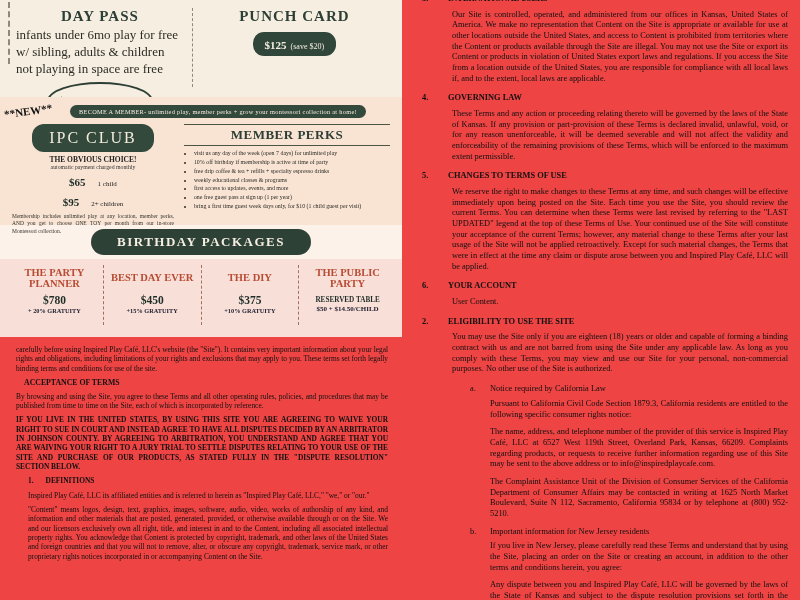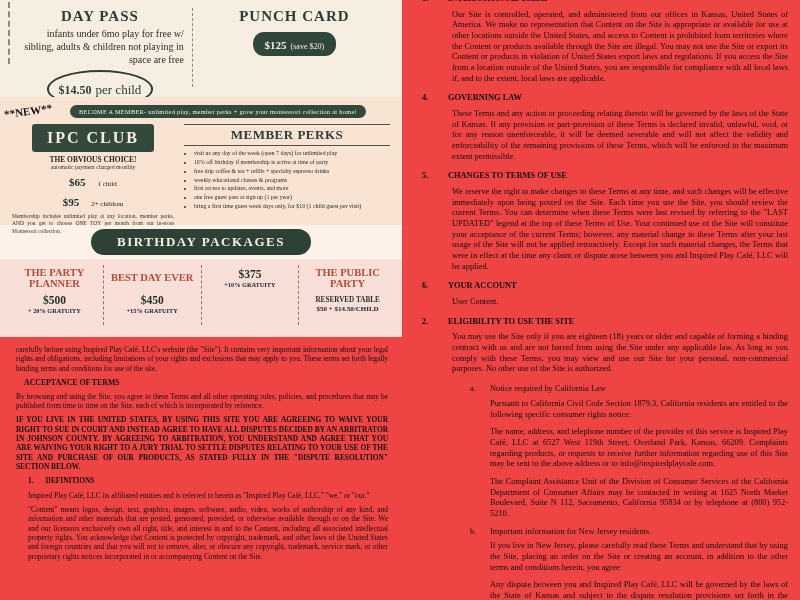--- a/index.html
+++ b/index.html
@@ -21,21 +21,21 @@
     content:""; position:absolute; left:8px; top:2px; height:62px;
     border-left:2px dashed #8f8a78;
   }
   .daypass { width:46%; padding-right:6px; text-align:center; }
   .punch { width:50%; padding-left:10px; text-align:center; }
   .vdash { border-left:1px dashed #8f8a78; margin:0 2px; }
   .fly-title {
     font-weight:bold; font-size:15px; letter-spacing:1px; color:#2c3e35;
     margin-bottom:2px;
   }
-  .fly-desc { font-size:10px; line-height:1.3; text-align:right; color:#2b2b25; }
+  .fly-desc { font-size:13px; line-height:1.3; text-align:left; color:#2b2b25; }
   .punch .fly-desc b { font-weight:bold; }
   .oval {
     display:inline-block; border:2px solid #2c3e35; border-radius:50%;
     padding:8px 10px; margin-top:4px; color:#2c3e35; background:transparent;
   }
   .oval-price { font-size:12px; font-weight:bold; }
   .oval-unit { font-size:13px; }
   .pill {
     display:inline-block; background:#31463a; color:#f6efe1;
     border-radius:11px; padding:3px 12px; margin-top:5px;
@@ -49,22 +49,22 @@
     font-weight:bold; font-size:11px; color:#111;
   }
   .mbanner {
     margin-left:62px; width:fit-content; background:#33493c; color:#f6edе0;
     color:#f6ede0; border-radius:10px; font-size:6.3px; padding:3px 9px;
     letter-spacing:0.3px;
   }
   .mcols { display:flex; gap:10px; margin-top:6px; padding:0 4px; }
   .club { width:44%; text-align:center; }
   .clubbox {
-    background:#33493c; color:#f3ecdc; border-radius:3px; font-size:16px;
-    font-weight:bold; letter-spacing:2px; padding:5px 0; margin:0 20px;
+    background:#33493c; color:#f3ecdc; border-radius:12px; font-size:16px;
+    font-weight:normal; letter-spacing:2px; padding:5px 0; margin:0 20px;
   }
   .club-tag { font-size:7.5px; font-weight:bold; margin-top:3px; color:#222; }
   .club-bill { font-size:5.8px; color:#333; }
   .tier { margin-top:2px; }
   .tier-price { font-size:11px; font-weight:bold; color:#1f2d28; margin-right:8px; }
   .tier-label { font-size:7px; color:#222; }
   .club-note { font-size:5.5px; line-height:1.35; text-align:justify; margin-top:3px; color:#33332c; }
   .perks { width:56%; }
   .perks-title {
     font-size:13px; font-weight:bold; text-align:center; color:#2c3e35;
@@ -175,29 +175,30 @@
         </div>
       </div>
 
       <div class="bstrip">
         <div class="bbanner">BIRTHDAY PACKAGES</div>
       </div>
 
       <div class="packages">
         <div class="pkg">
           <div class="pkg-name">THE PARTY PLANNER</div>
-          <div class="pkg-price">$500</div>
+          <div class="pkg-price">$780</div>
           <div class="pkg-note">+ 20% GRATUITY</div>
         </div>
         <div class="pkg">
           <div class="pkg-name">BEST DAY EVER</div>
           <div class="pkg-price">$450</div>
           <div class="pkg-note">+15% GRATUITY</div>
         </div>
         <div class="pkg">
+          <div class="pkg-name">THE DIY</div>
           <div class="pkg-price">$375</div>
           <div class="pkg-note">+10% GRATUITY</div>
         </div>
         <div class="pkg pkg--table">
           <div class="pkg-name">THE PUBLIC PARTY</div>
           <div class="pkg-price">RESERVED TABLE</div>
           <div class="pkg-note">$50 + $14.50/CHILD</div>
         </div>
       </div>
 

